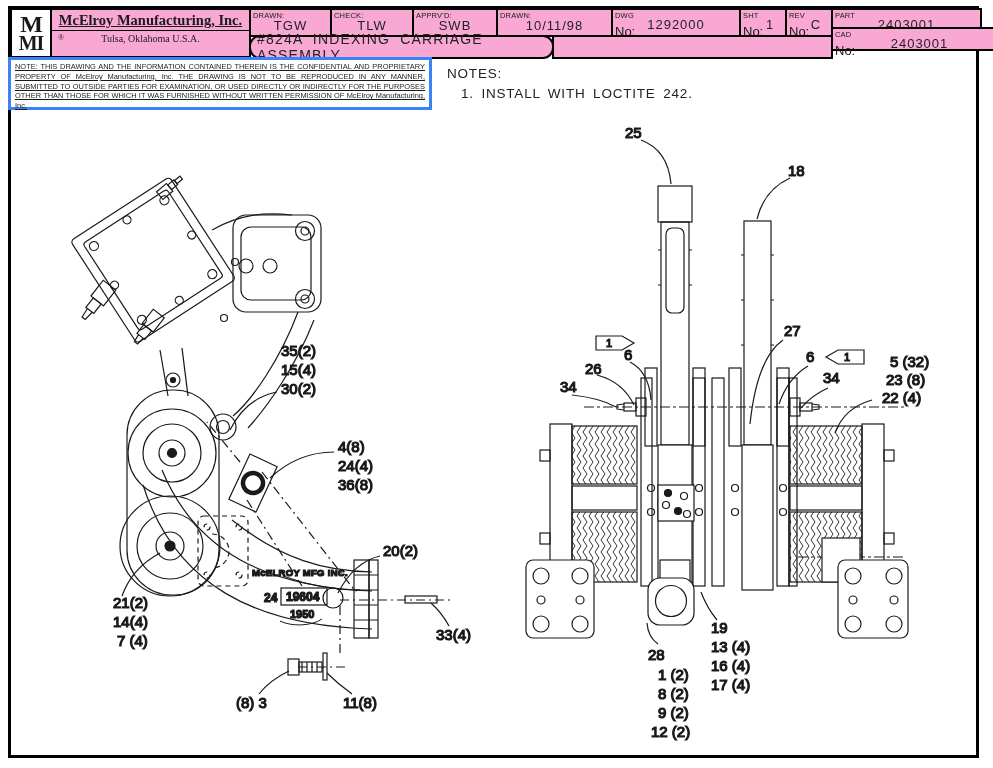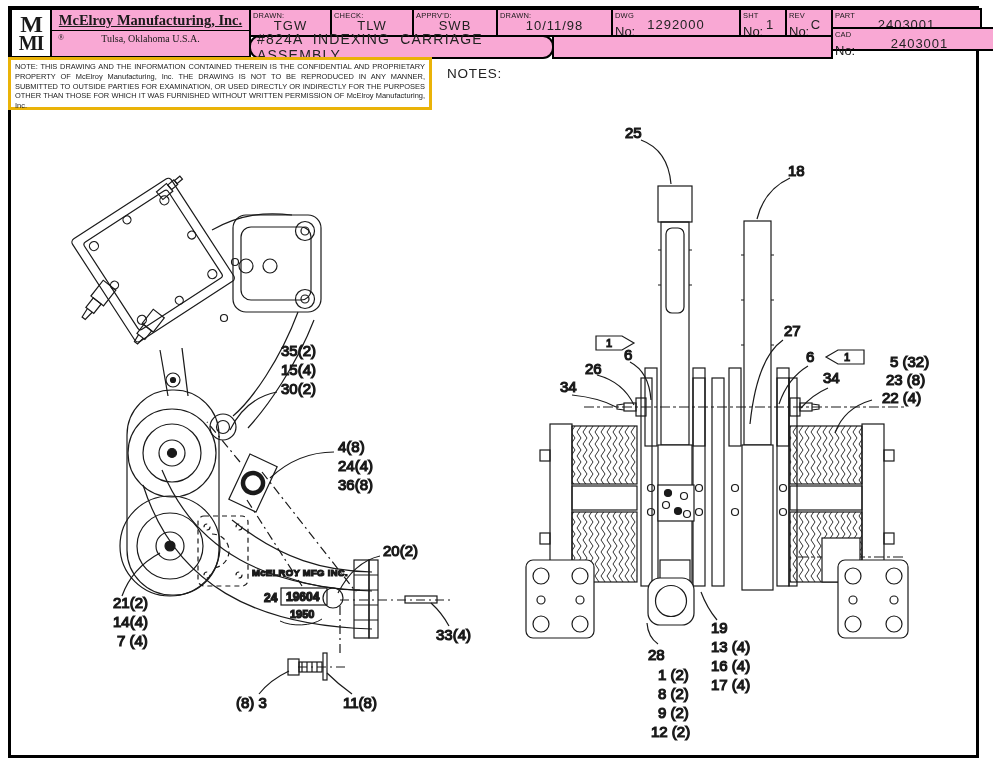--- a/index.html
+++ b/index.html
@@ -13,21 +13,21 @@
   .logo{display:flex;flex-direction:column;align-items:center;justify-content:center;font-family:"Liberation Serif",serif;font-weight:bold;line-height:.8;background:#fff;}
   .logo .l1{font-size:24px;letter-spacing:-1px;}
   .logo .l2{font-size:20px;letter-spacing:-1px;}
   .company{ text-align:center;font-family:"Liberation Serif",serif;}
   .company .name{font-size:14.5px;font-weight:bold;text-decoration:underline;padding-top:2px;border-bottom:1px solid #000;padding-bottom:1px;}
   .company .tag{font-size:13.5px;word-spacing:5px;border-bottom:1px solid #000;padding:0 0 1px 0;}
   .company .loc{font-size:10px;position:relative;padding-top:2px;}
   .company .reg{position:absolute;left:6px;top:2px;font-size:8px;}
   .titlecell{display:flex;align-items:center;border-radius:11px;}
   .titlecell span{font-size:14px;letter-spacing:1.2px;word-spacing:5px;padding-left:6px;color:#222;}
-  .propnote{position:absolute;left:8px;top:57px;width:424px;height:53px;border:3px solid #eab308;box-sizing:border-box;background:#fff;}
+  .propnote{position:absolute;left:8px;top:57px;width:424px;height:53px;border:3px solid #3b82f6;box-sizing:border-box;background:#fff;text-decoration:underline;}
   .propnote p{margin:2px 4px;font-size:7.45px;line-height:1.32;text-align:justify;color:#222;}
   .notesblk{position:absolute;left:447px;top:66px;font-size:13.5px;letter-spacing:.8px;word-spacing:3px;color:#222;}
   .notesblk .n1{padding-left:14px;margin-top:5px;}
   svg text{font-family:"Liberation Sans",sans-serif;fill:#222;}
   .stamp1{font-size:9.5px;font-weight:bold;letter-spacing:.3px;}
   .stamp2{font-size:12px;font-weight:bold;}
   .stamp3{font-size:11px;font-weight:bold;}
   .flagnum{font-size:11px;}
 </style>
 </head>
@@ -90,20 +90,21 @@
     <div class="lbl">CAD</div>
     <div class="lbl2">No:</div>
     <div class="val two">2403001</div>
   </div>
 
   <div class="propnote">
     <p>NOTE: THIS DRAWING AND THE INFORMATION CONTAINED THEREIN IS THE CONFIDENTIAL AND PROPRIETARY PROPERTY OF McElroy Manufacturing, Inc. THE DRAWING IS NOT TO BE REPRODUCED IN ANY MANNER, SUBMITTED TO OUTSIDE PARTIES FOR EXAMINATION, OR USED DIRECTLY OR INDIRECTLY FOR THE PURPOSES OTHER THAN THOSE FOR WHICH IT WAS FURNISHED WITHOUT WRITTEN PERMISSION OF McElroy Manufacturing, Inc.</p>
   </div>
   <div class="notesblk">
     <div>NOTES:</div>
+    <div class="n1">1. INSTALL WITH LOCTITE 242.</div>
   </div>
 
   <svg style="position:absolute;left:8px;top:110px;" width="974" height="650" viewBox="8 110 974 650" fill="none" stroke="#1a1a1a" stroke-width="1.2">
     <defs>
       <pattern id="coil" patternUnits="userSpaceOnUse" width="6" height="12">
         <path d="M1,0 L5,6 L1,12" stroke="#1a1a1a" stroke-width="0.9" fill="none"></path>
       </pattern>
     </defs>
 
     <g>

